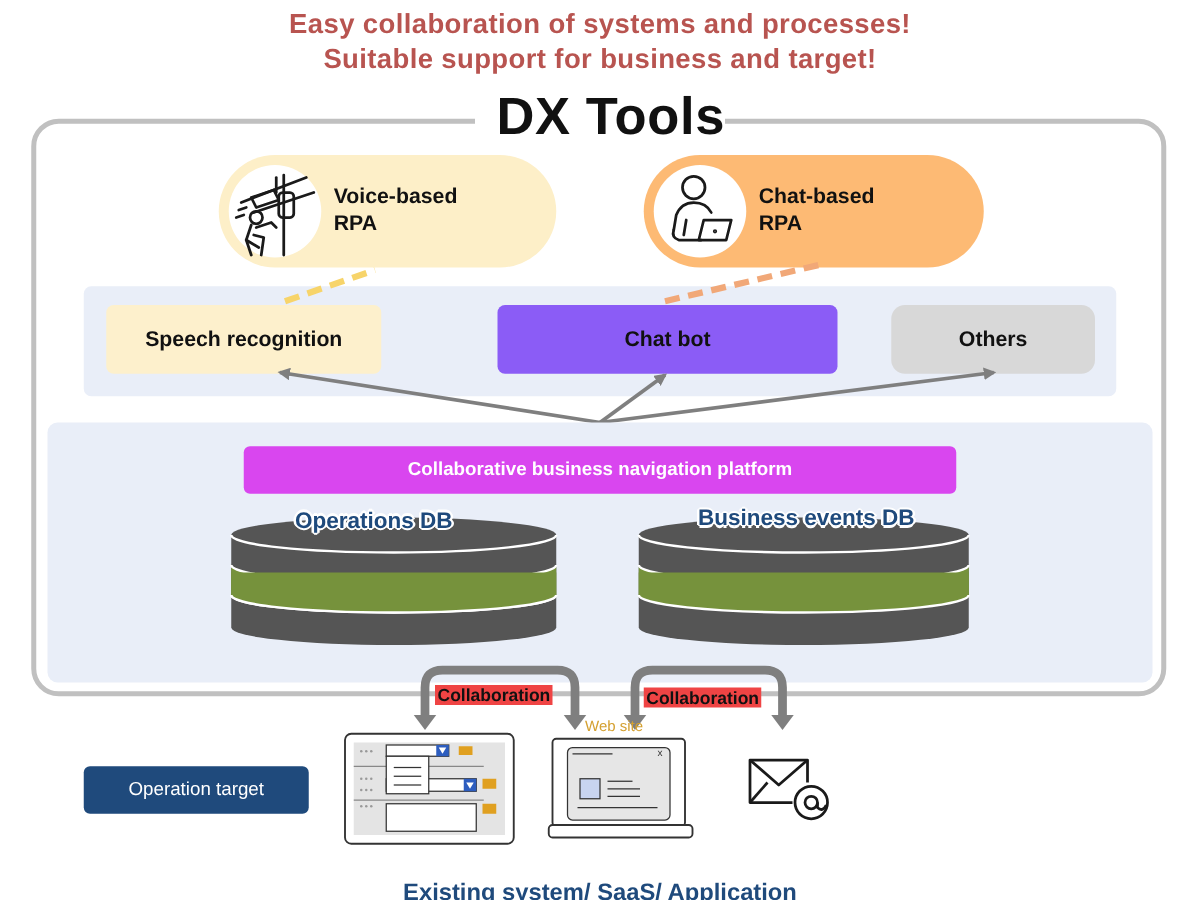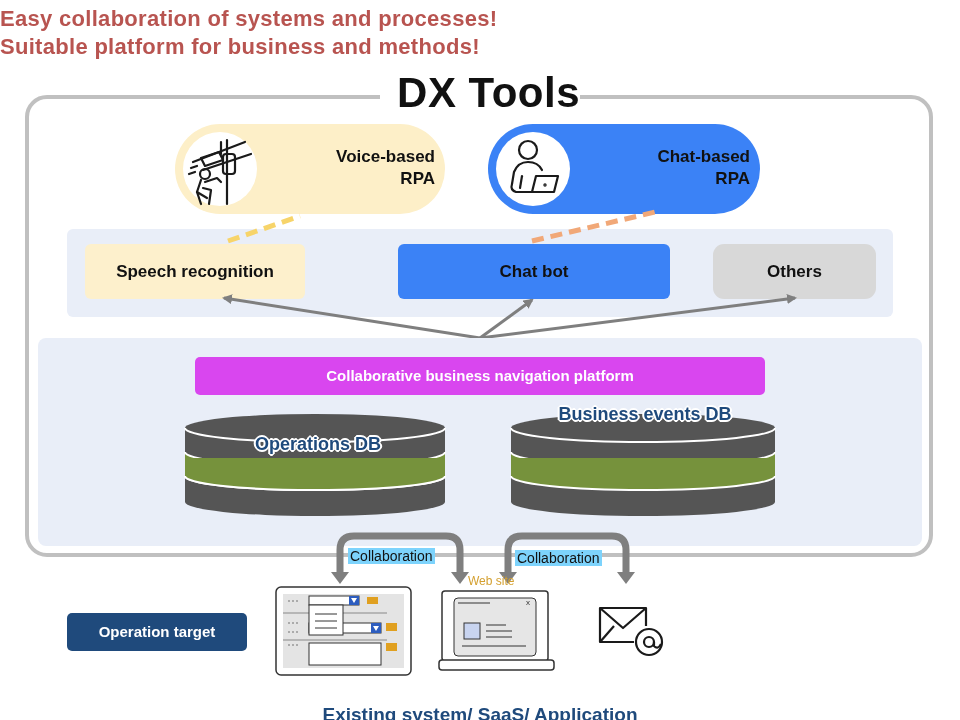--- a/index.html
+++ b/index.html
@@ -1,51 +1,51 @@
 <!DOCTYPE html>
 <html><head>
 <meta charset="utf-8">
 <style>
   html, body { margin:0; padding:0; background:#ffffff; }
   body { width:960px; height:720px; position:relative; overflow:hidden;
          font-family:"Liberation Sans", "DejaVu Sans", sans-serif; }
   .abs { position:absolute; }
-  .headline { left:0; width:960px; text-align:left; color:#b85450; font-weight:bold; font-size:22px; letter-spacing:0.3px; }
+  .headline { left:0; width:960px; text-align:center; color:#b85450; font-weight:bold; font-size:22px; letter-spacing:0.3px; }
   #h1 { top:6px; }
   #h2 { top:34px; }
   #outer { left:25px; top:95px; width:908px; height:462px; border:4px solid #c0c0c0; border-radius:22px; box-sizing:border-box; }
   #title { left:380px; top:68px; width:200px; height:50px; background:#fff; text-align:right; font-size:42px; font-weight:bold; color:#111; line-height:50px; letter-spacing:0.5px; }
   .pill { height:90px; border-radius:45px; }
   #pill-voice { left:175px; top:124px; width:270px; background:#fdefc8; }
-  #pill-chat { left:488px; top:124px; width:272px; background:#3b82f6; }
+  #pill-chat { left:515px; top:124px; width:272px; background:#fdba74; }
   .pill-circle { position:absolute; left:8px; top:8px; width:74px; height:74px; border-radius:50%; background:#ffffff; }
-  .pill-text { position:absolute; left:92px; right:10px; top:22px; text-align:right; font-weight:bold; font-size:17px; line-height:22px; color:#111; }
+  .pill-text { position:absolute; left:92px; right:10px; top:22px; text-align:left; font-weight:bold; font-size:17px; line-height:22px; color:#111; }
   #band-top { left:67px; top:229px; width:826px; height:88px; background:#e9eef8; border-radius:6px; }
   .tool { top:244px; height:55px; border-radius:6px; display:flex; align-items:center; justify-content:center; text-align:center; font-weight:bold; font-size:17px; line-height:21px; color:#111; }
   #tool-speech { left:85px; width:220px; background:#fdf0cc; }
-  #tool-chat { left:398px; width:272px; background:#3b82f6; }
+  #tool-chat { left:398px; width:272px; background:#8b5cf6; }
   #tool-others { left:713px; width:163px; background:#d8d8d8;border-radius:11px; }
   #band-main { left:38px; top:338px; width:884px; height:208px; background:#e9eef8; border-radius:8px; }
   #platform { left:195px; top:357px; width:570px; height:38px; background:#d946ef; border-radius:5px; color:#fff; font-weight:bold; font-size:15px; text-align:center; line-height:38px; }
   .db-label { font-weight:bold; font-size:18px; color:#1f4a7c; text-align:center;
               text-shadow: -2px 0 #fff, 2px 0 #fff, 0 -2px #fff, 0 2px #fff, -1px -1px #fff, 1px 1px #fff, -1px 1px #fff, 1px -1px #fff; }
-  #db1-label { left:203px; top:406px; width:230px;margin-top:28px; }
+  #db1-label { left:184px; top:406px; width:230px; }
   #db2-label { left:510px; top:404px; width:270px; }
-  .collab-label { font-weight:normal; font-size:14px; color:#111; background:#7dd3fc; padding:0 2px; }
+  .collab-label { font-weight:bold; font-size:14px; color:#111; background:#ef4444; padding:0 2px; }
   #collab1 { left:348px; top:548px; }
   #collab2 { left:515px; top:550px; }
-  #op-target { left:67px; top:613px; width:180px; height:38px; background:#1f4a7c; border-radius:5px; color:#fff; font-weight:bold; font-size:15px; text-align:center; line-height:38px; }
+  #op-target { left:67px; top:613px; width:180px; height:38px; background:#1f4a7c; border-radius:5px; color:#fff; font-weight:normal; font-size:15px; text-align:center; line-height:38px; }
   #footer-label { left:280px; top:704px; width:400px; text-align:center; font-weight:bold; font-size:19px; color:#1f4a7c; }
   svg.abs { overflow:visible; }
 </style>
 </head>
 <body>
 
 <div class="abs headline" id="h1">Easy collaboration of systems and processes!</div>
-<div class="abs headline" id="h2">Suitable platform for business and methods!</div>
+<div class="abs headline" id="h2">Suitable support for business and target!</div>
 
 <div class="abs" id="outer"></div>
 <div class="abs" id="title">DX Tools</div>
 
 <div class="abs pill" id="pill-voice">
   <div class="pill-circle">
     <svg width="74" height="74" viewBox="0 0 74 74">
       <g fill="none" stroke="#1a1a1a" stroke-width="2.2" stroke-linecap="round" stroke-linejoin="round">
         <line x1="10" y1="30" x2="62" y2="10"></line>
         <line x1="20" y1="38" x2="68" y2="22"></line>

